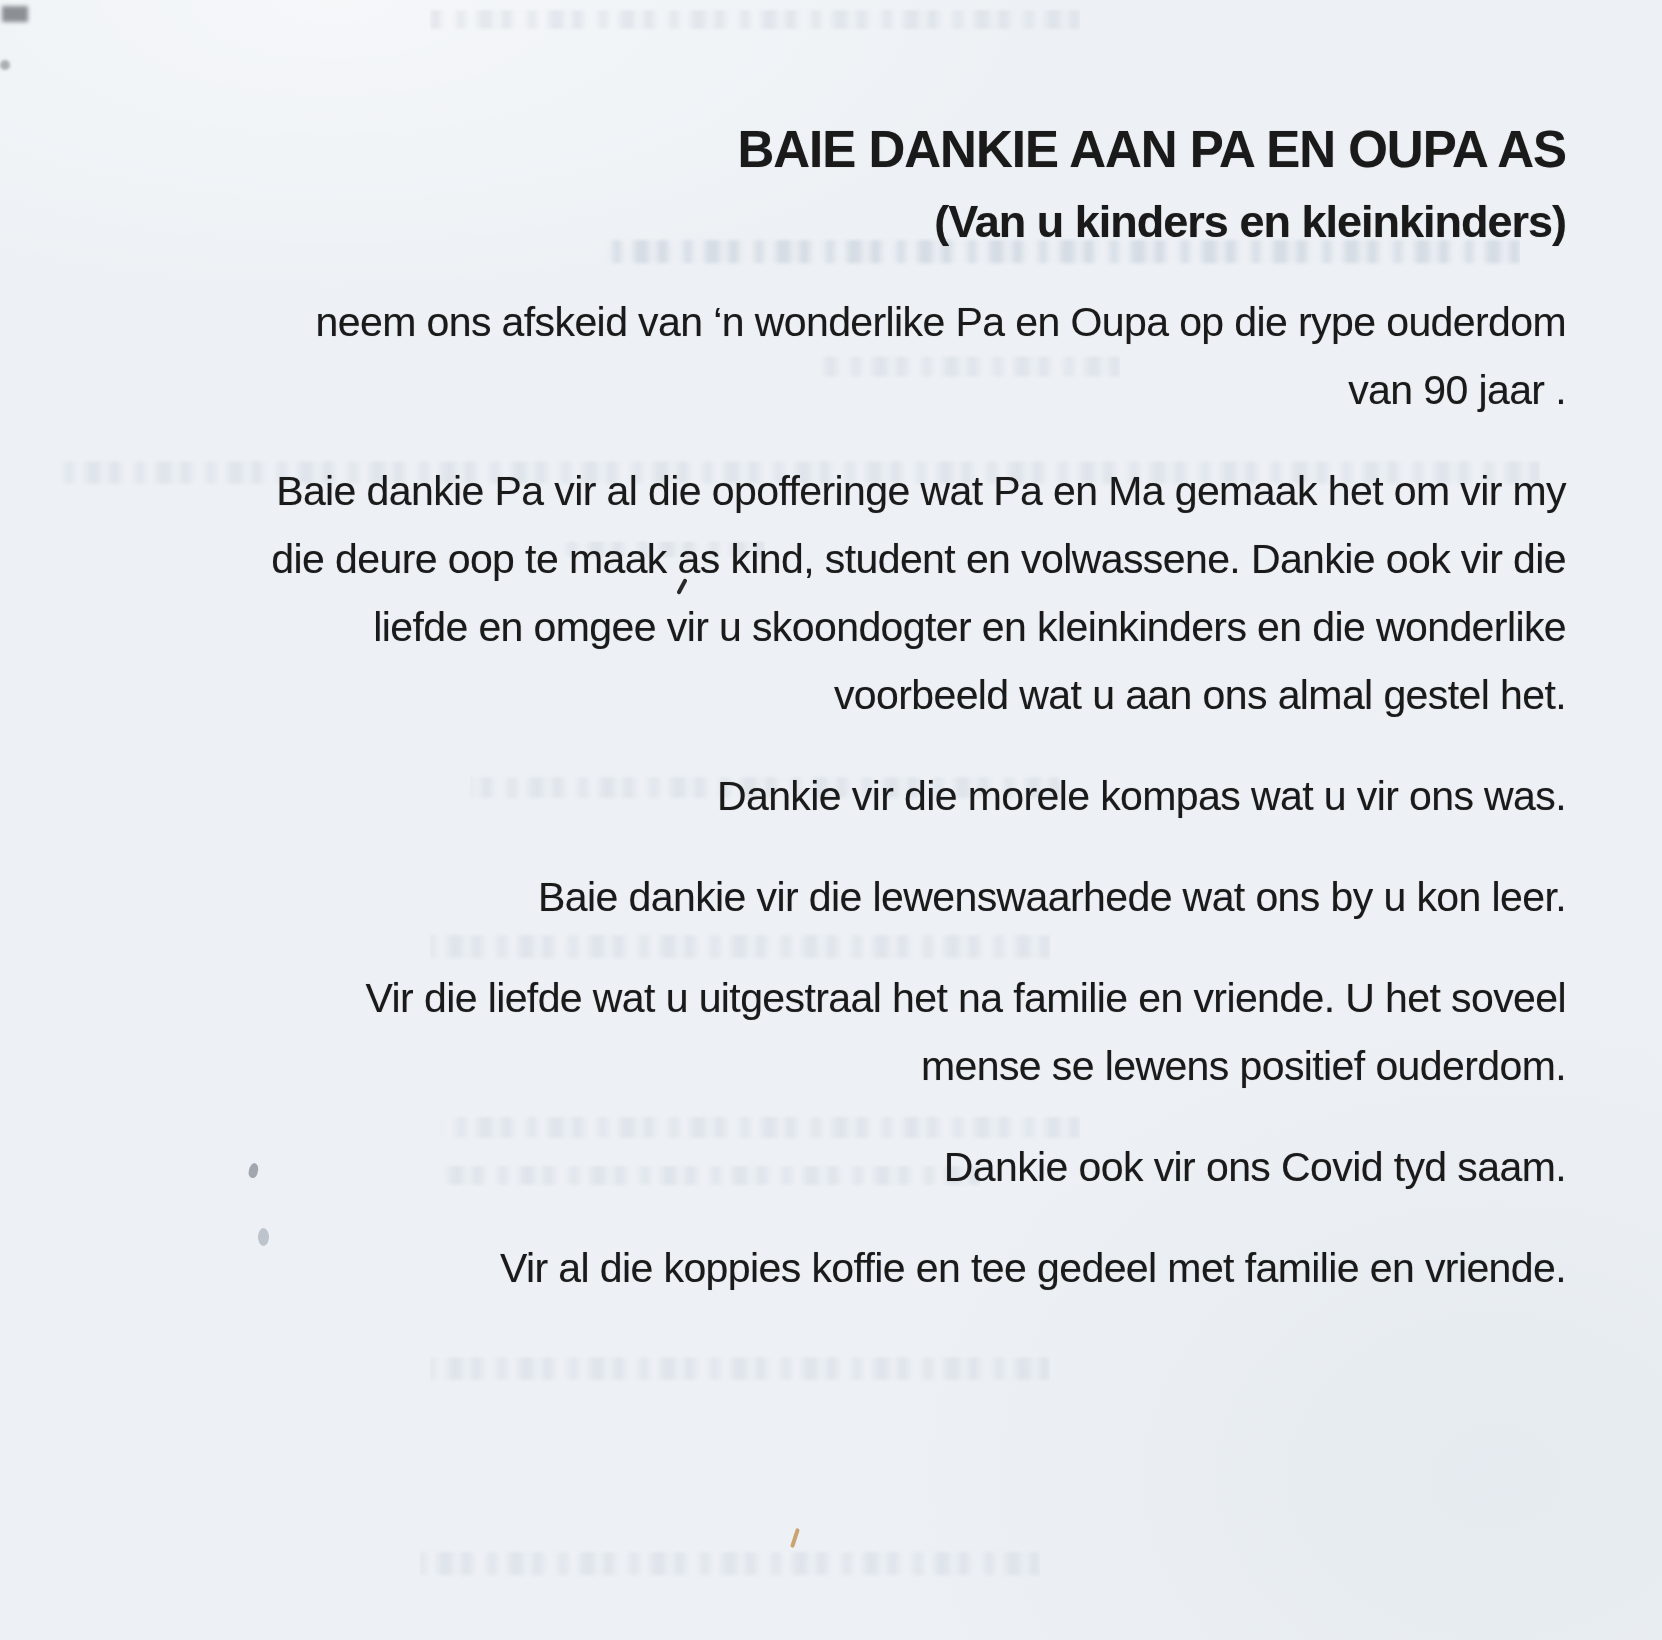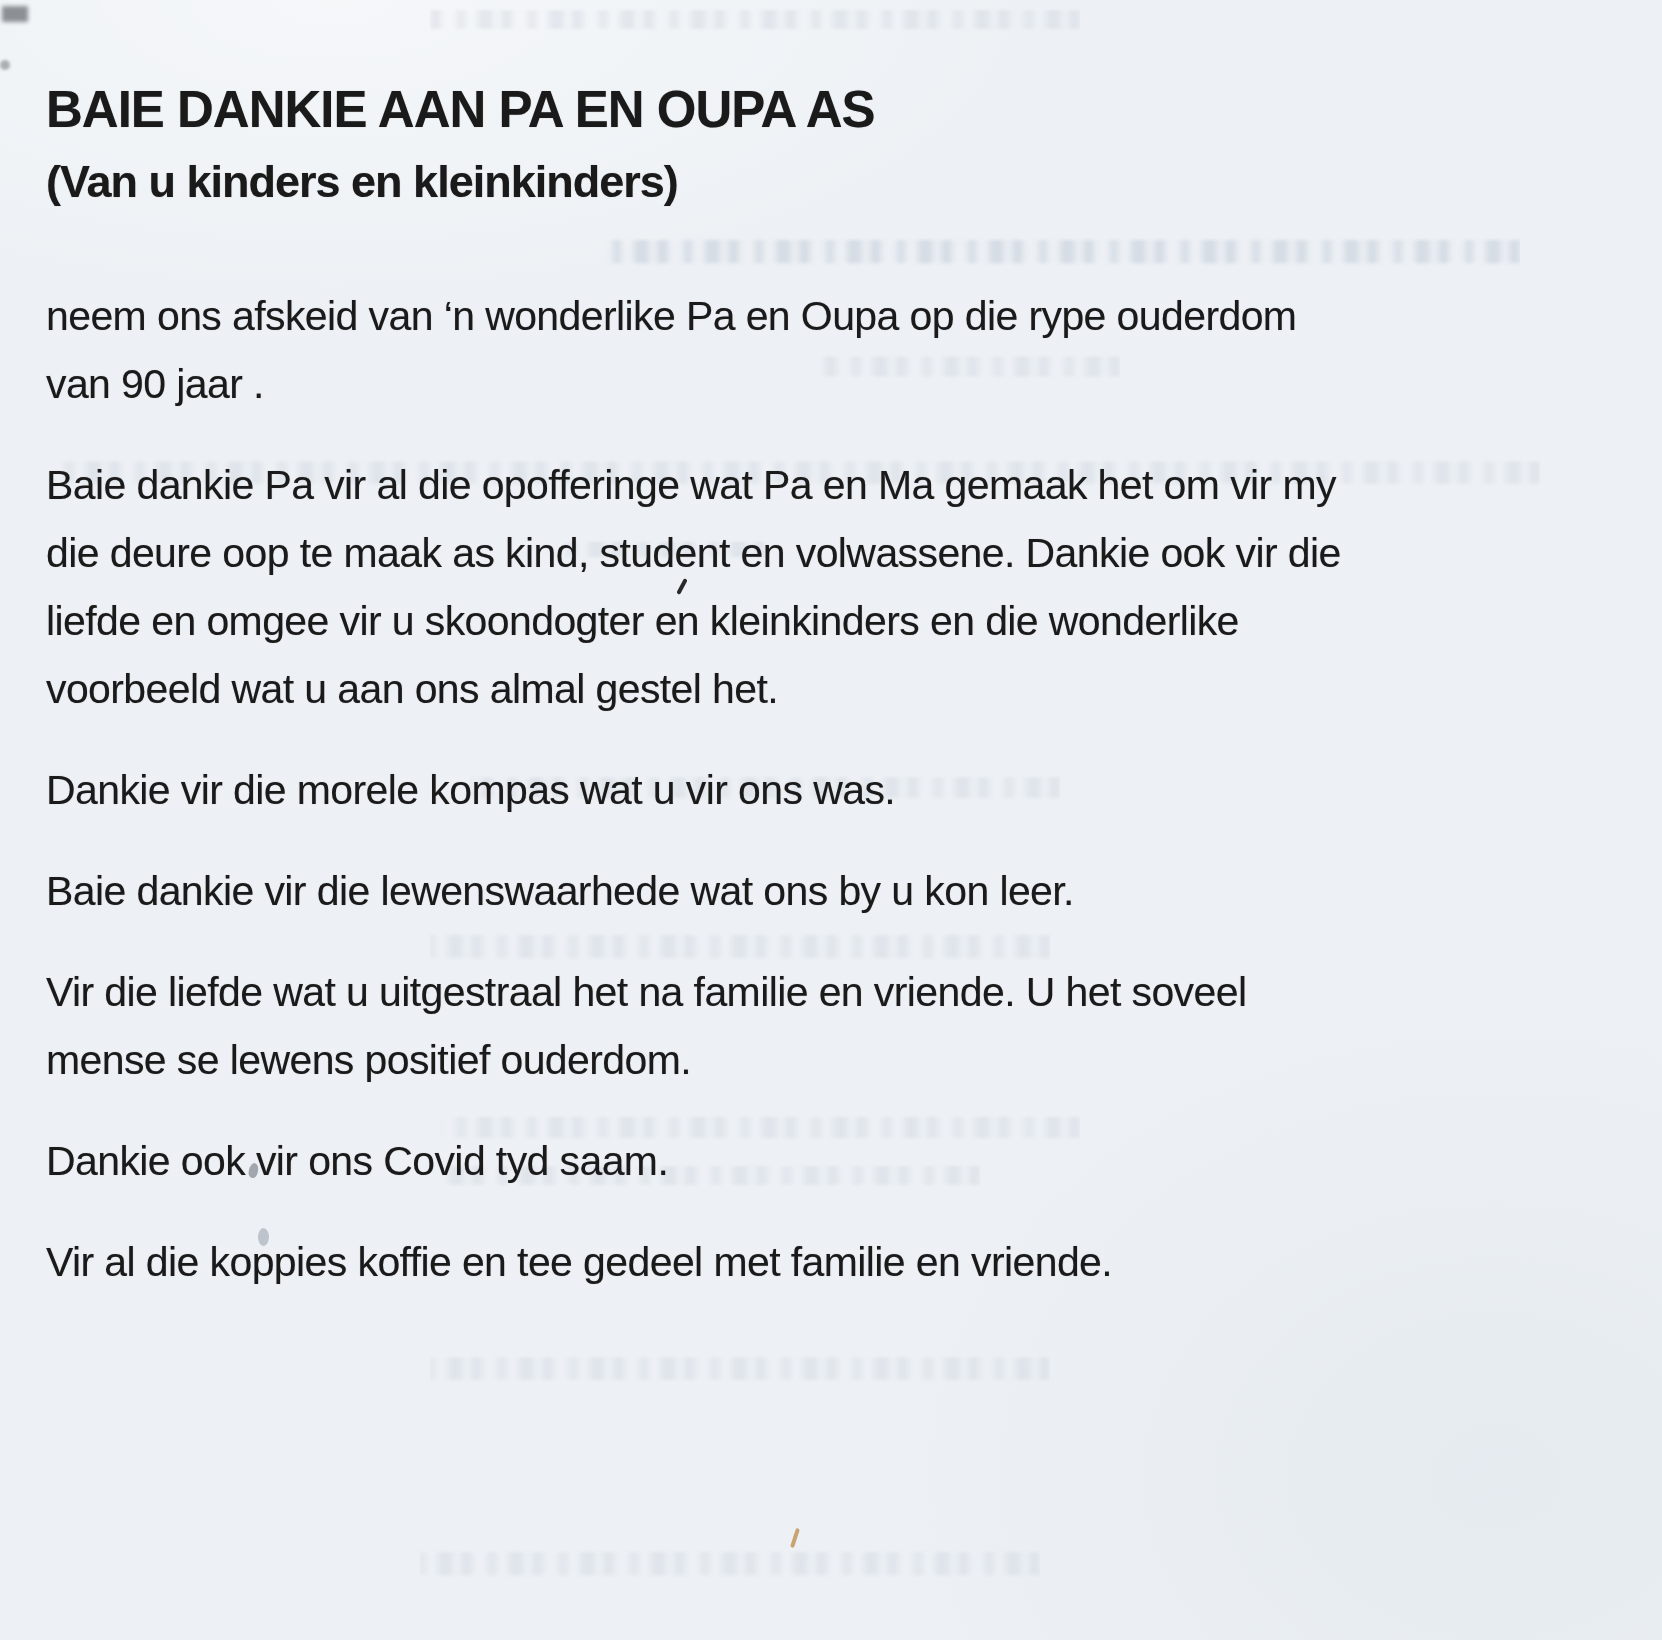--- a/index.html
+++ b/index.html
@@ -18,38 +18,38 @@
   
   .paper{
     position:absolute;inset:0;
     background:
       radial-gradient(1200px 500px at 20% 0%, rgba(255,255,255,.45), rgba(255,255,255,0) 60%),
       radial-gradient(900px 700px at 90% 90%, rgba(215,222,230,.35), rgba(215,222,230,0) 70%),
       var(--paper);
   }
   .content{
     position:absolute;
-    left:46px; right:104px; top:0;
-    padding-top:80px;
-    text-align:left;
+    left:46px; right:96px; top:0;
+    padding-top:120px;
+    text-align:right;
   }
   .title{
     font-size:51px;
     font-weight:700;
     letter-spacing:-1px;
     line-height:60px;
     margin-bottom:14px;
     text-shadow:0 0 1px rgba(0,0,0,.35);
   }
   .subtitle{
     font-size:45px;
     font-weight:700;
     letter-spacing:-1px;
     line-height:56px;
-    margin-bottom:72px;
+    margin-bottom:38px;
     text-shadow:0 0 1px rgba(0,0,0,.35);
   }
   .para{ margin-bottom:33px; }
   .line{
     font-size:41px;
     letter-spacing:-0.6px;
     line-height:68px;
     white-space:nowrap;
     text-shadow:0 0 1px rgba(0,0,0,.30);
   }

